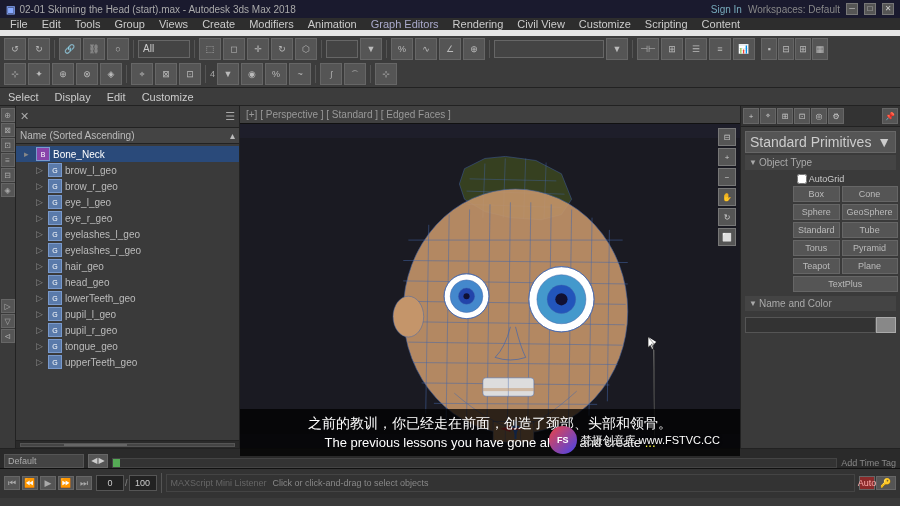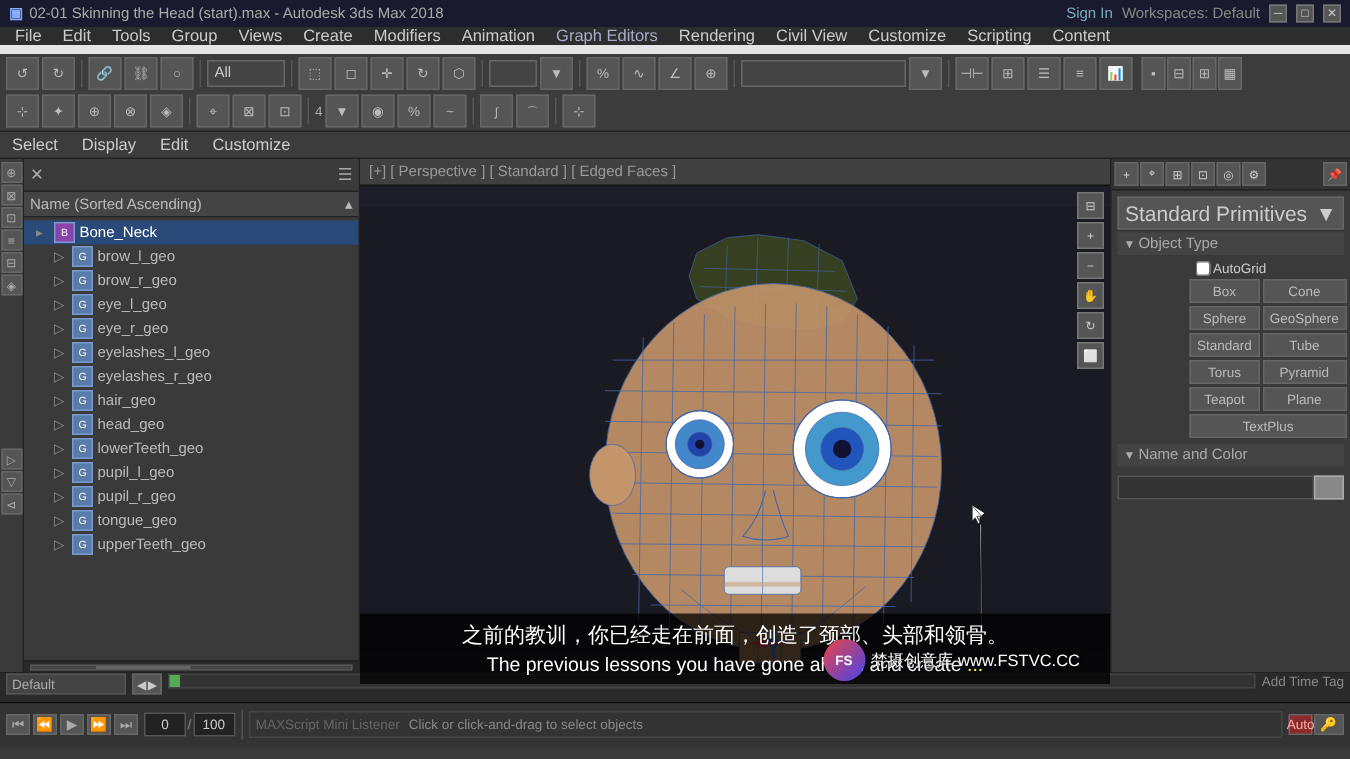--- a/index.html
+++ b/index.html
@@ -658,21 +658,21 @@
       <div class="name-color-row">
         <input type="text" style="flex: 1 1 0%; height: 16px; background: rgb(51, 51, 51); border: 1px solid rgb(85, 85, 85); color: rgb(204, 204, 204); font-size: 9px; padding: 1px 3px;" value="">
         <div class="color-swatch"></div>
       </div>
     </div>
   </div>
 </div>
 
 <div id="bottom-area">
 
-  <div style="height:20px;background:#2a2a2a;display:flex;align-items:flex-start;padding:0 4px;gap:4px;border-bottom:1px solid #111;">
+  <div style="height:20px;background:#2a2a2a;display:flex;align-items:flex-end;padding:0 4px;gap:4px;border-bottom:1px solid #111;">
     <div style="width:80px;background:#444;border:1px solid #555;height:14px;font-size:9px;display:flex;align-items:center;padding:0 3px;color:#aaa;">
       <span>Default</span>
     </div>
     <div style="width:20px;height:14px;background:#555;border:1px solid #666;display:flex;align-items:center;justify-content:center;gap:1px;">
       <span style="font-size:8px;">◀</span>
         <span style="font-size:8px;">▶</span>
     </div>
     <div style="flex:1;height:10px;background:#333;border:1px solid #444;position:relative;">
       <div style="position:absolute;left:0;top:0;width:1%;height:100%;background:#5a5;"></div>
     </div>

